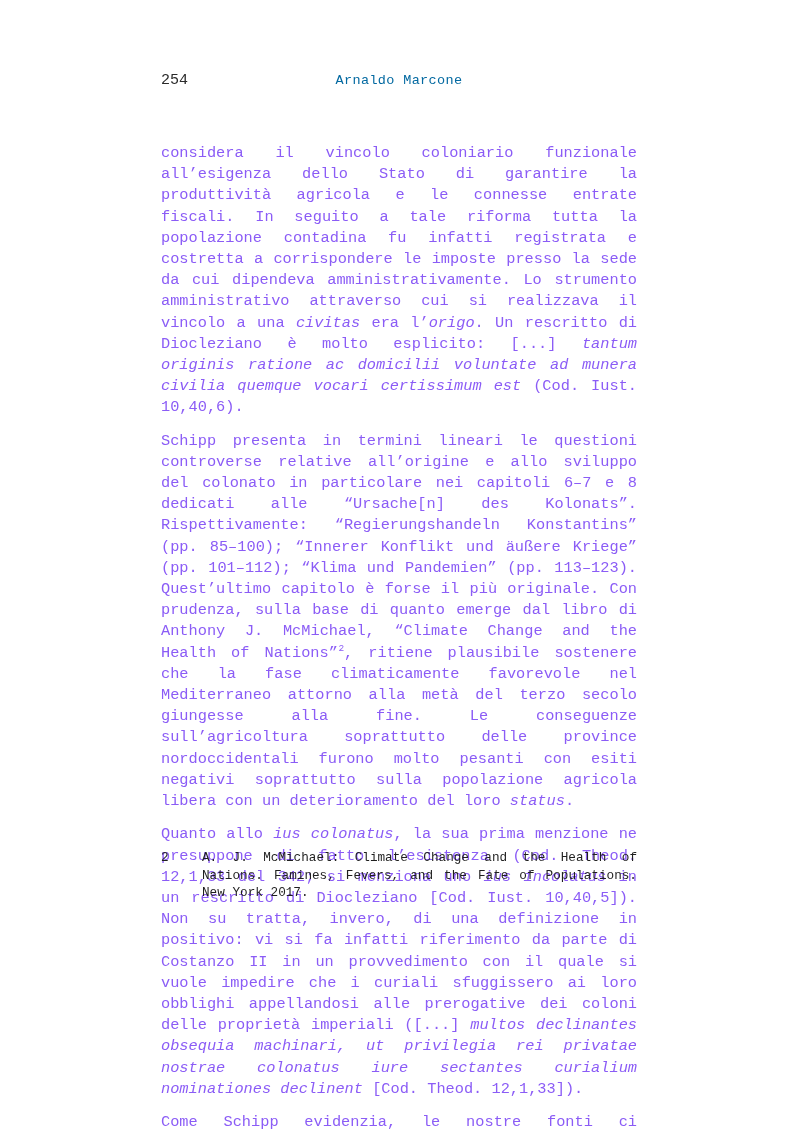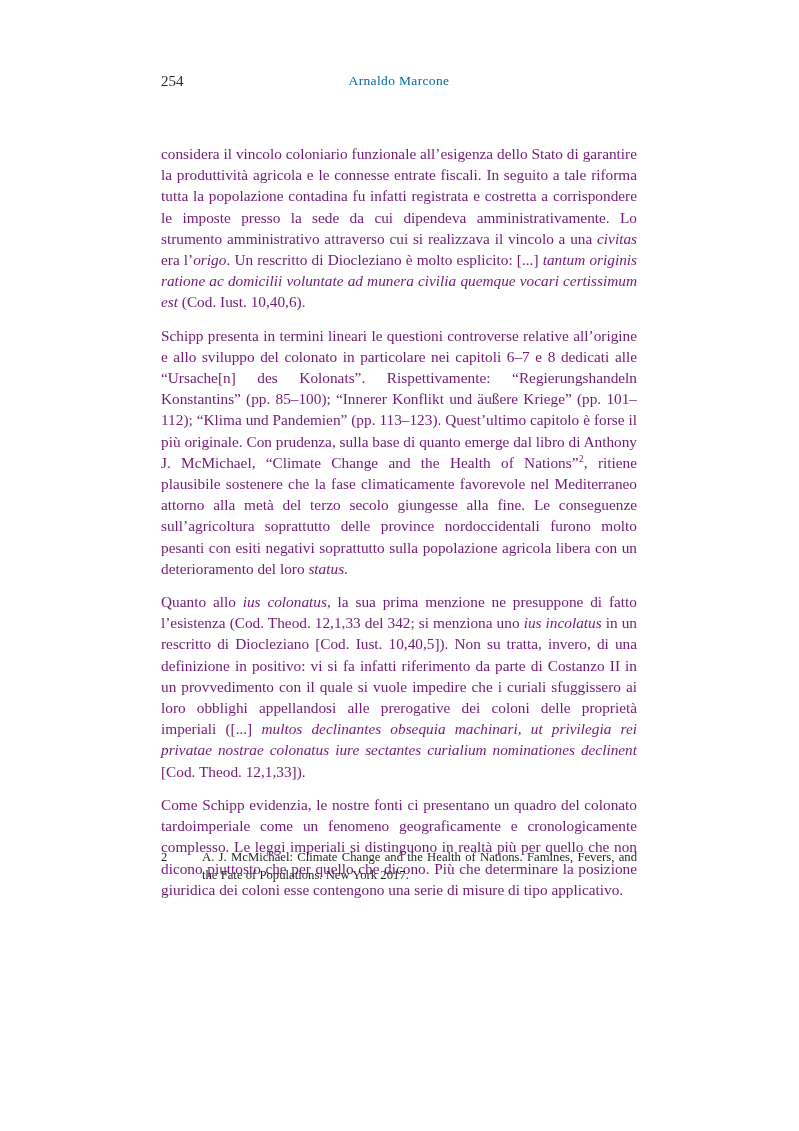--- a/index.html
+++ b/index.html
@@ -5,21 +5,21 @@
   html, body {
     margin: 0;
     padding: 0;
     background: #ffffff;
   }
   .page {
     position: relative;
     width: 799px;
     height: 1131px;
     background: #ffffff;
-    font-family: Liberation Serif, serif;
+    font-family: Liberation Mono, monospace;
     color: #1a1a1a;
     overflow: hidden;
   }
 
   
   .running-head {
     position: absolute;
     left: 161px;
     top: 72px;
     width: 476px;
@@ -52,21 +52,21 @@
     top: 143px;
     width: 476px;
   }
   .para {
     margin: 0 0 12px 0;
     font-size: 15.3px;
     line-height: 21.2px;
     text-align: justify;
     text-justify: inter-word;
     hyphens: none;
-    color: #701a75;
+    color: #8b5cf6;
   }
   .para:last-child { margin-bottom: 2px; }
   .it { font-style: italic; }
   sup.fn {
     font-size: 9.5px;
     vertical-align: super;
     line-height: 0;
     padding-left: 0.5px;
   }
 

